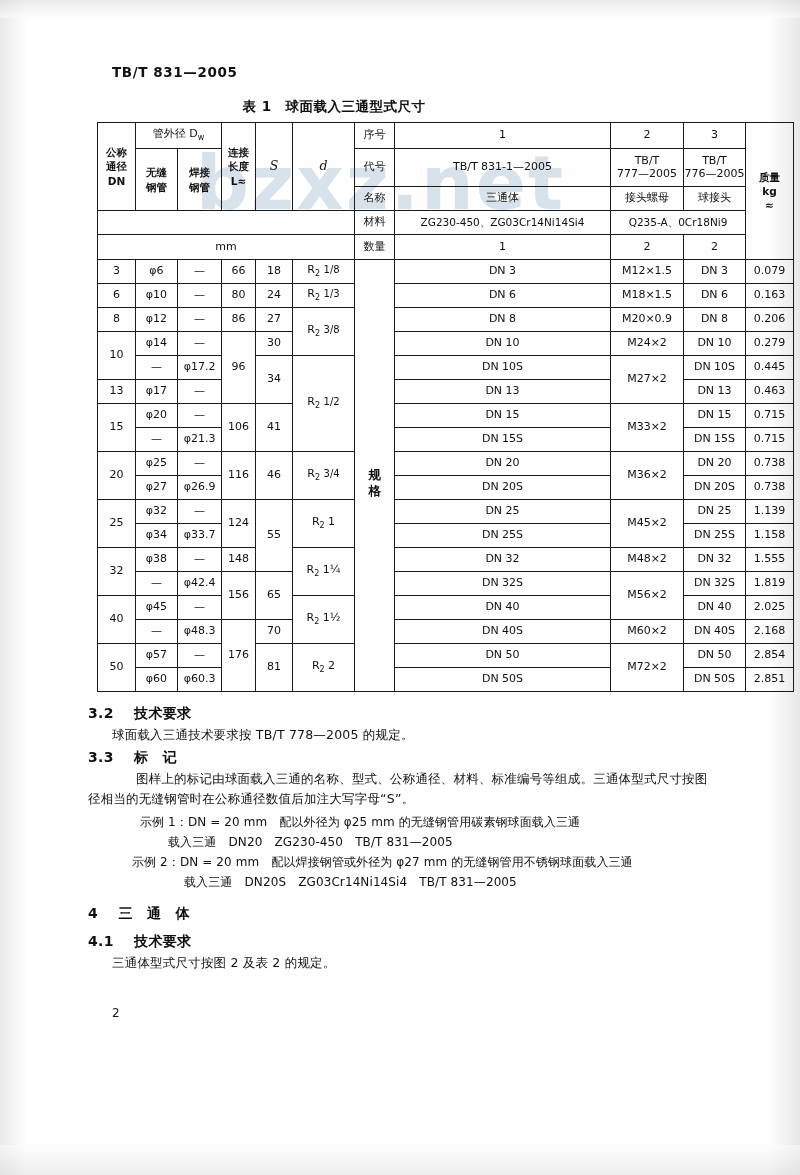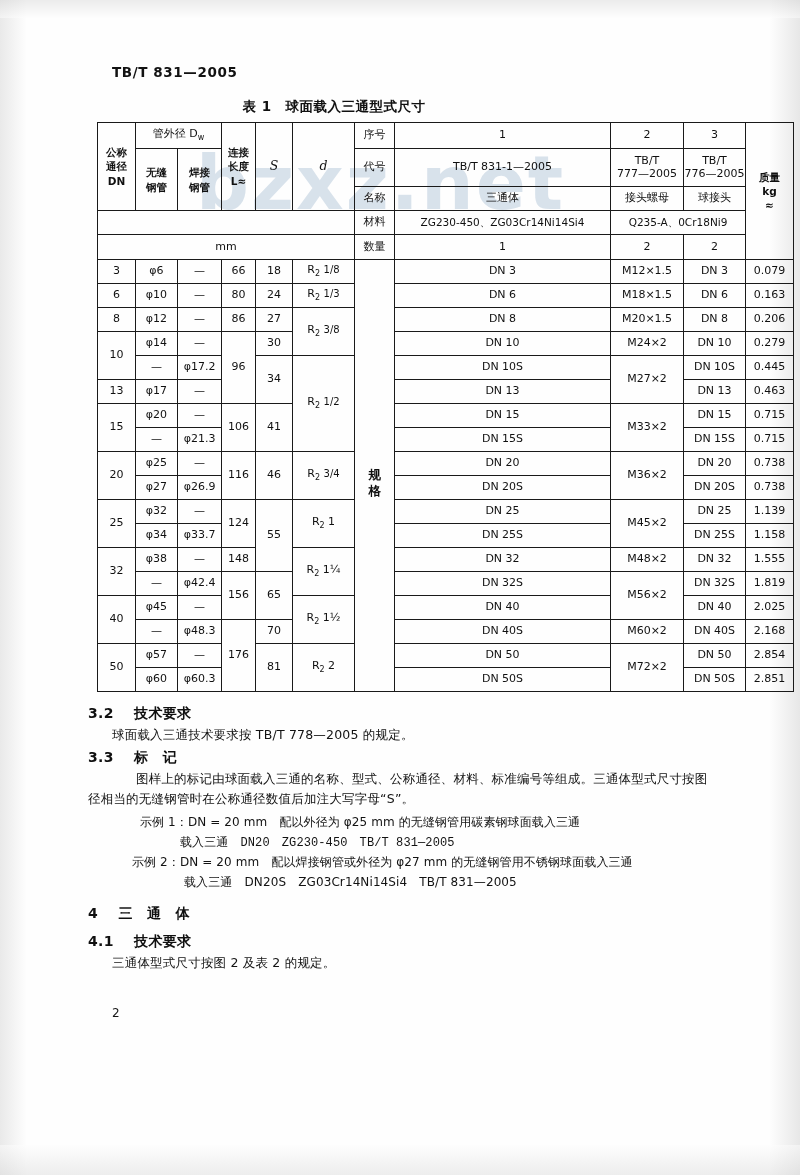--- a/index.html
+++ b/index.html
@@ -297,21 +297,21 @@
         </tr>
 
         <tr style="height:24px">
           <td class="num">8</td>
           <td class="num">φ12</td>
           <td class="num thick-r">—</td>
           <td class="num">86</td>
           <td class="num">27</td>
           <td rowspan="2" class="num thick-r">R<sub>2</sub> <span class="frac">3/8</span></td>
           <td colspan="2" class="num">DN 8</td>
-          <td class="num">M20×1.5</td>
+          <td class="num">M20×0.9</td>
           <td class="num thick-r">DN 8</td>
           <td class="num">0.206</td>
         </tr>
 
         <tr style="height:24px">
           <td rowspan="2" class="num">10</td>
           <td class="num">φ14</td>
           <td class="num thick-r">—</td>
           <td rowspan="3" class="num">96</td>
           <td class="num">30</td>
@@ -481,21 +481,21 @@
 
       <div class="sec-head" style="left:88px; top:749px;">
         <span>3.3</span>
         <span style="display:inline-block;width:10px"></span>
         <span>标 记</span>
       </div>
       <div class="para" style="left:136px; top:771px;">图样上的标记由球面载入三通的名称、型式、公称通径、材料、标准编号等组成。三通体型式尺寸按图</div>
       <div class="para" style="left:88px; top:791px;text-align:center;">径相当的无缝钢管时在公称通径数值后加注大写字母“S”。</div>
 
       <div class="ex" style="left:140px; top:814px;">示例 1：DN = 20 mm 配以外径为 φ25 mm 的无缝钢管用碳素钢球面载入三通</div>
-      <div class="ex" style="left:180px; top:834px;font-family:Liberation Mono, monospace;">载入三通 DN20 ZG230-450 TB/T 831—2005</div>
+      <div class="ex" style="left:168px; top:834px;">载入三通 DN20 ZG230-450 TB/T 831—2005</div>
       <div class="ex" style="left:132px; top:854px;">示例 2：DN = 20 mm 配以焊接钢管或外径为 φ27 mm 的无缝钢管用不锈钢球面载入三通</div>
       <div class="ex" style="left:184px; top:874px;">载入三通 DN20S ZG03Cr14Ni14Si4 TB/T 831—2005</div>
 
       <div class="sec-head" style="left:88px; top:905px;">
         <span>4</span>
         <span style="display:inline-block;width:10px"></span>
         <span>三 通 体</span>
       </div>
 
       <div class="sec-head" style="left:88px; top:933px;">

